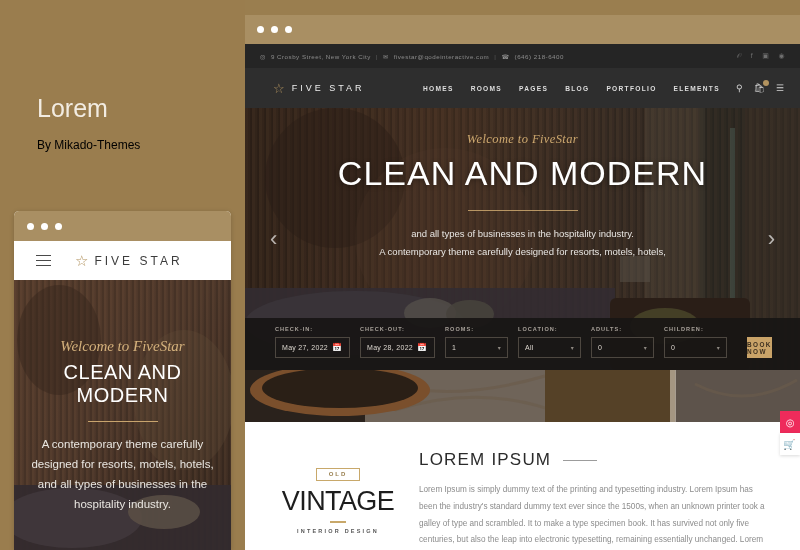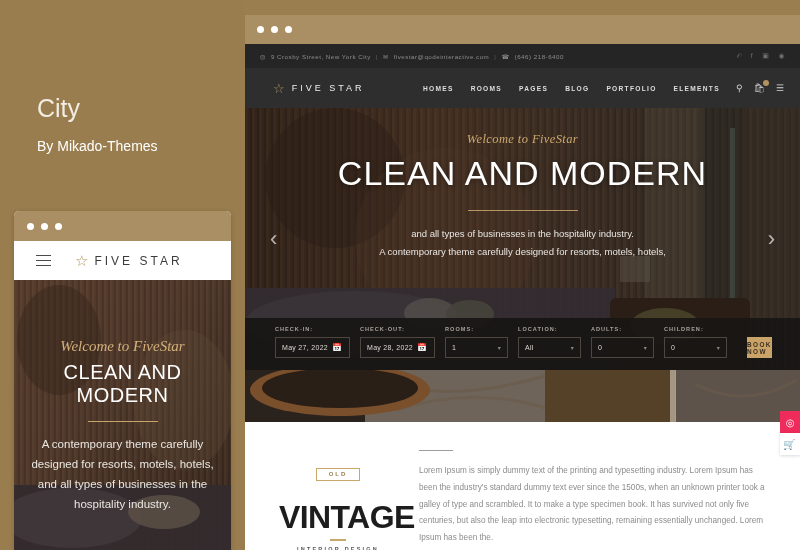--- a/index.html
+++ b/index.html
@@ -19,21 +19,21 @@
     position: absolute; left: 36px; top: 48px;
     font-size: 38px; font-weight: bold; color: #ffffff;
     letter-spacing: -0.5px; line-height: 1;
   }
   .promo-sub {
     position: absolute; left: 37px; top: 96px;
     font-size: 25px; font-weight: 300; color: #f2ece2; line-height: 1;
   }
   .promo-by {
     position: absolute; left: 37px; top: 138px;
-    font-size: 14px; color: #ffffff; font-weight: 400;
+    font-size: 12px; color: #000000; font-weight: 400;
   }
 
   
   .mobile {
     position: absolute; left: 14px; top: 211px; width: 217px; height: 339px;
     background: #ffffff; border-radius: 5px 5px 0 0; overflow: hidden;
     box-shadow: 0 1px 5px rgba(0,0,0,.18);
   }
   .mobile-bar {
     height: 30px; background: #a98f63; display: flex; align-items: center;
@@ -165,22 +165,22 @@
   .strip { height: 52px; overflow: hidden; position: relative; background:#241c16; }
 
   
   .content { background: #fff; padding: 28px 34px 0 34px; display: flex; gap: 22px; }
   .vintage { width: 118px; flex: none; text-align: center; padding-top: 12px; }
   .v-old {
     display: inline-block; border: 1px solid #c8a86a; padding: 2.5px 12px;
     font-size: 6px; letter-spacing: 2px; color: #9a8050; font-weight: bold;
   }
   .v-main {
-    font-size: 32px; font-weight: bold; color: #1d1d1d; letter-spacing: -0.6px;
-    margin-top: 20px; line-height: 1;
+    font-size: 27px; font-weight: normal; color: #1d1d1d; letter-spacing: -0.6px;
+    margin-top: 7px; line-height: 1;
   }
   .v-rule { width: 16px; height: 2px; background: #c8a86a; margin: 6px auto 5px; }
   .v-sub { font-size: 5.5px; letter-spacing: 2.2px; color: #575757; font-weight: bold; }
   .article { flex: 1; }
   .art-head { display: flex; align-items: center; gap: 12px; }
   .art-title {
     font-size: 17px; color: #2b2b2b; letter-spacing: 1.2px; font-weight: 400;
   }
   .art-dash { width: 34px; height: 1px; background: #9c9c9c; }
   .art-body {
@@ -193,21 +193,21 @@
     width: 20px; height: 22px; display: flex; align-items: center;
     justify-content: center; font-size: 10px;
   }
   .fbtn.pink { background: #ee2b5b; color: #fff; }
   .fbtn.white { background: #fff; color: #ee2b5b; box-shadow: 0 1px 3px rgba(0,0,0,.15); }
 </style>
 </head>
 <body>
 
 <div class="promo">
-  <div class="promo-sub">City</div>
+  <div class="promo-sub">Lorem</div>
   <div class="promo-by">By Mikado-Themes</div>
 
   <div class="mobile">
     <div class="mobile-bar">
       <span class="dot"></span>
       <span class="dot"></span>
       <span class="dot"></span>
     </div>
     <div class="mobile-nav">
       <span class="hamb">
@@ -412,20 +412,21 @@
 
   <div class="content">
     <div class="vintage">
       <div class="v-old">OLD</div>
       <div class="v-main">VINTAGE</div>
       <div class="v-rule"></div>
       <div class="v-sub">INTERIOR DESIGN</div>
     </div>
     <div class="article">
       <div class="art-head">
+        <div class="art-title">LOREM IPSUM</div>
         <div class="art-dash"></div>
       </div>
       <div class="art-body">Lorem Ipsum is simply dummy text of the printing and typesetting industry. Lorem Ipsum has been the industry's standard dummy text ever since the 1500s, when an unknown printer took a galley of type and scrambled. It to make a type specimen book. It has survived not only five centuries, but also the leap into electronic typesetting, remaining essentially unchanged. Lorem Ipsum has been the.</div>
     </div>
   </div>
 
   <div class="floats">
     <div class="fbtn pink">◎</div>
     <div class="fbtn white">🛒</div>
   </div>

